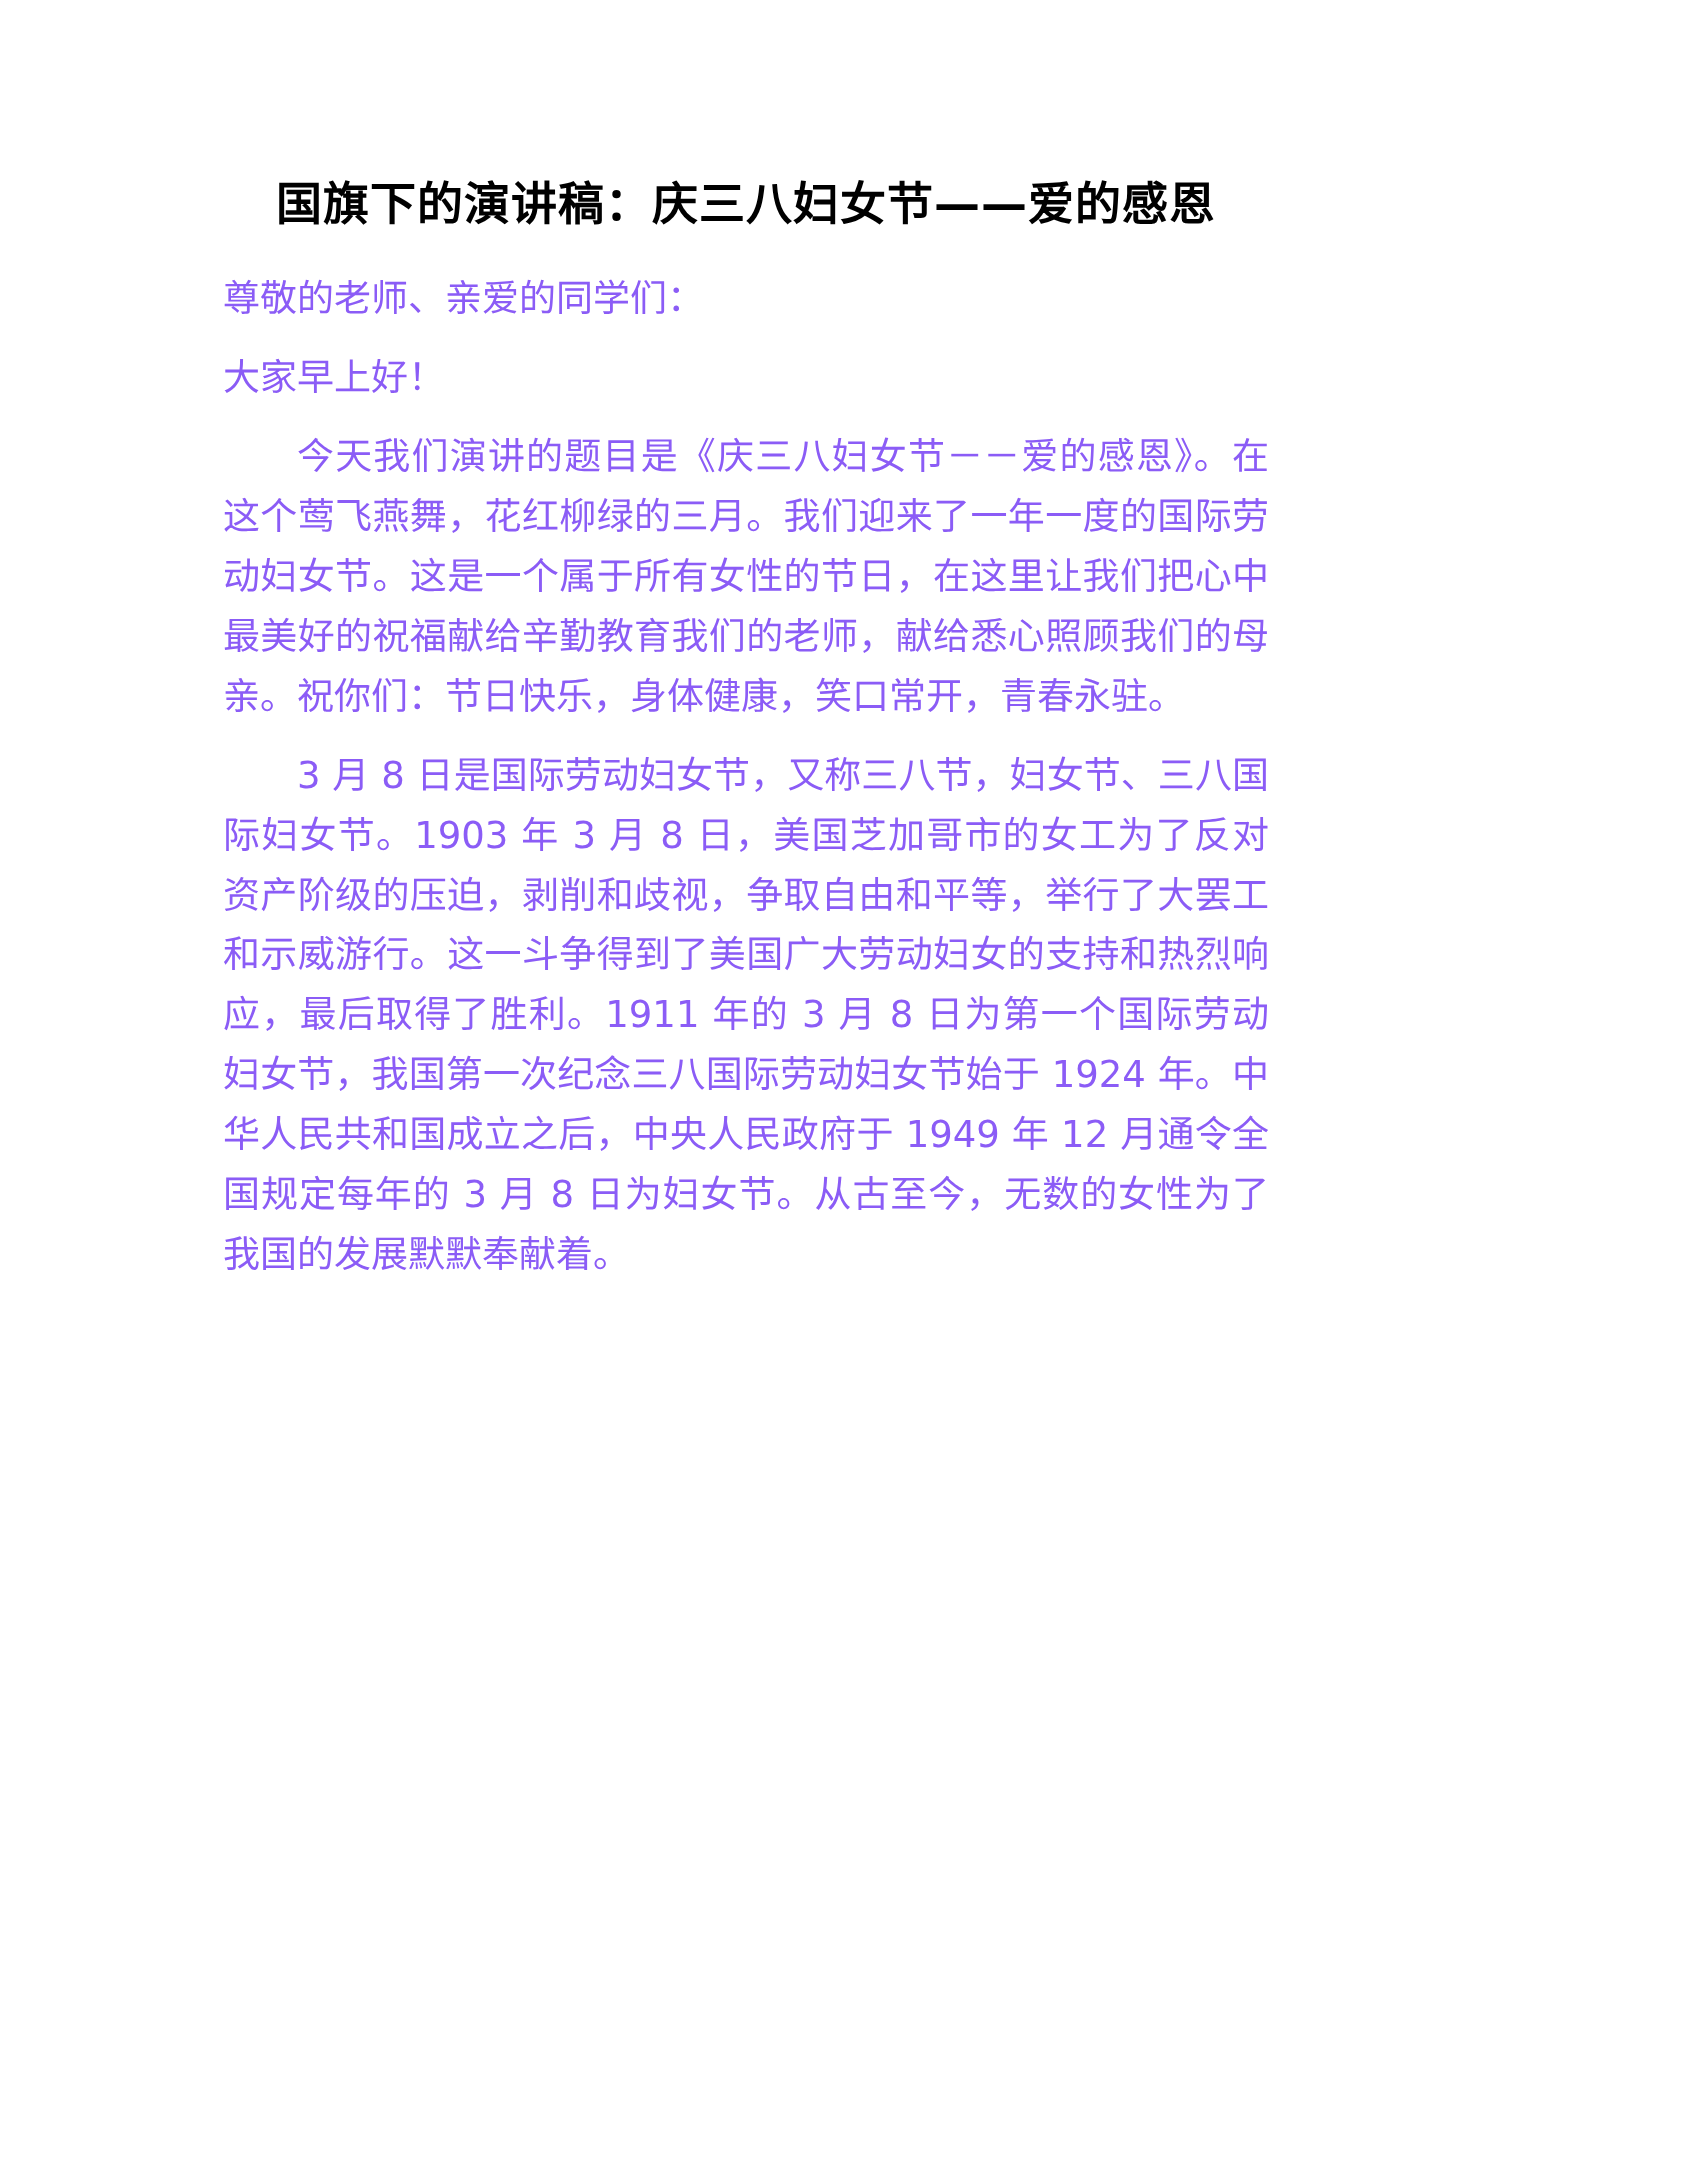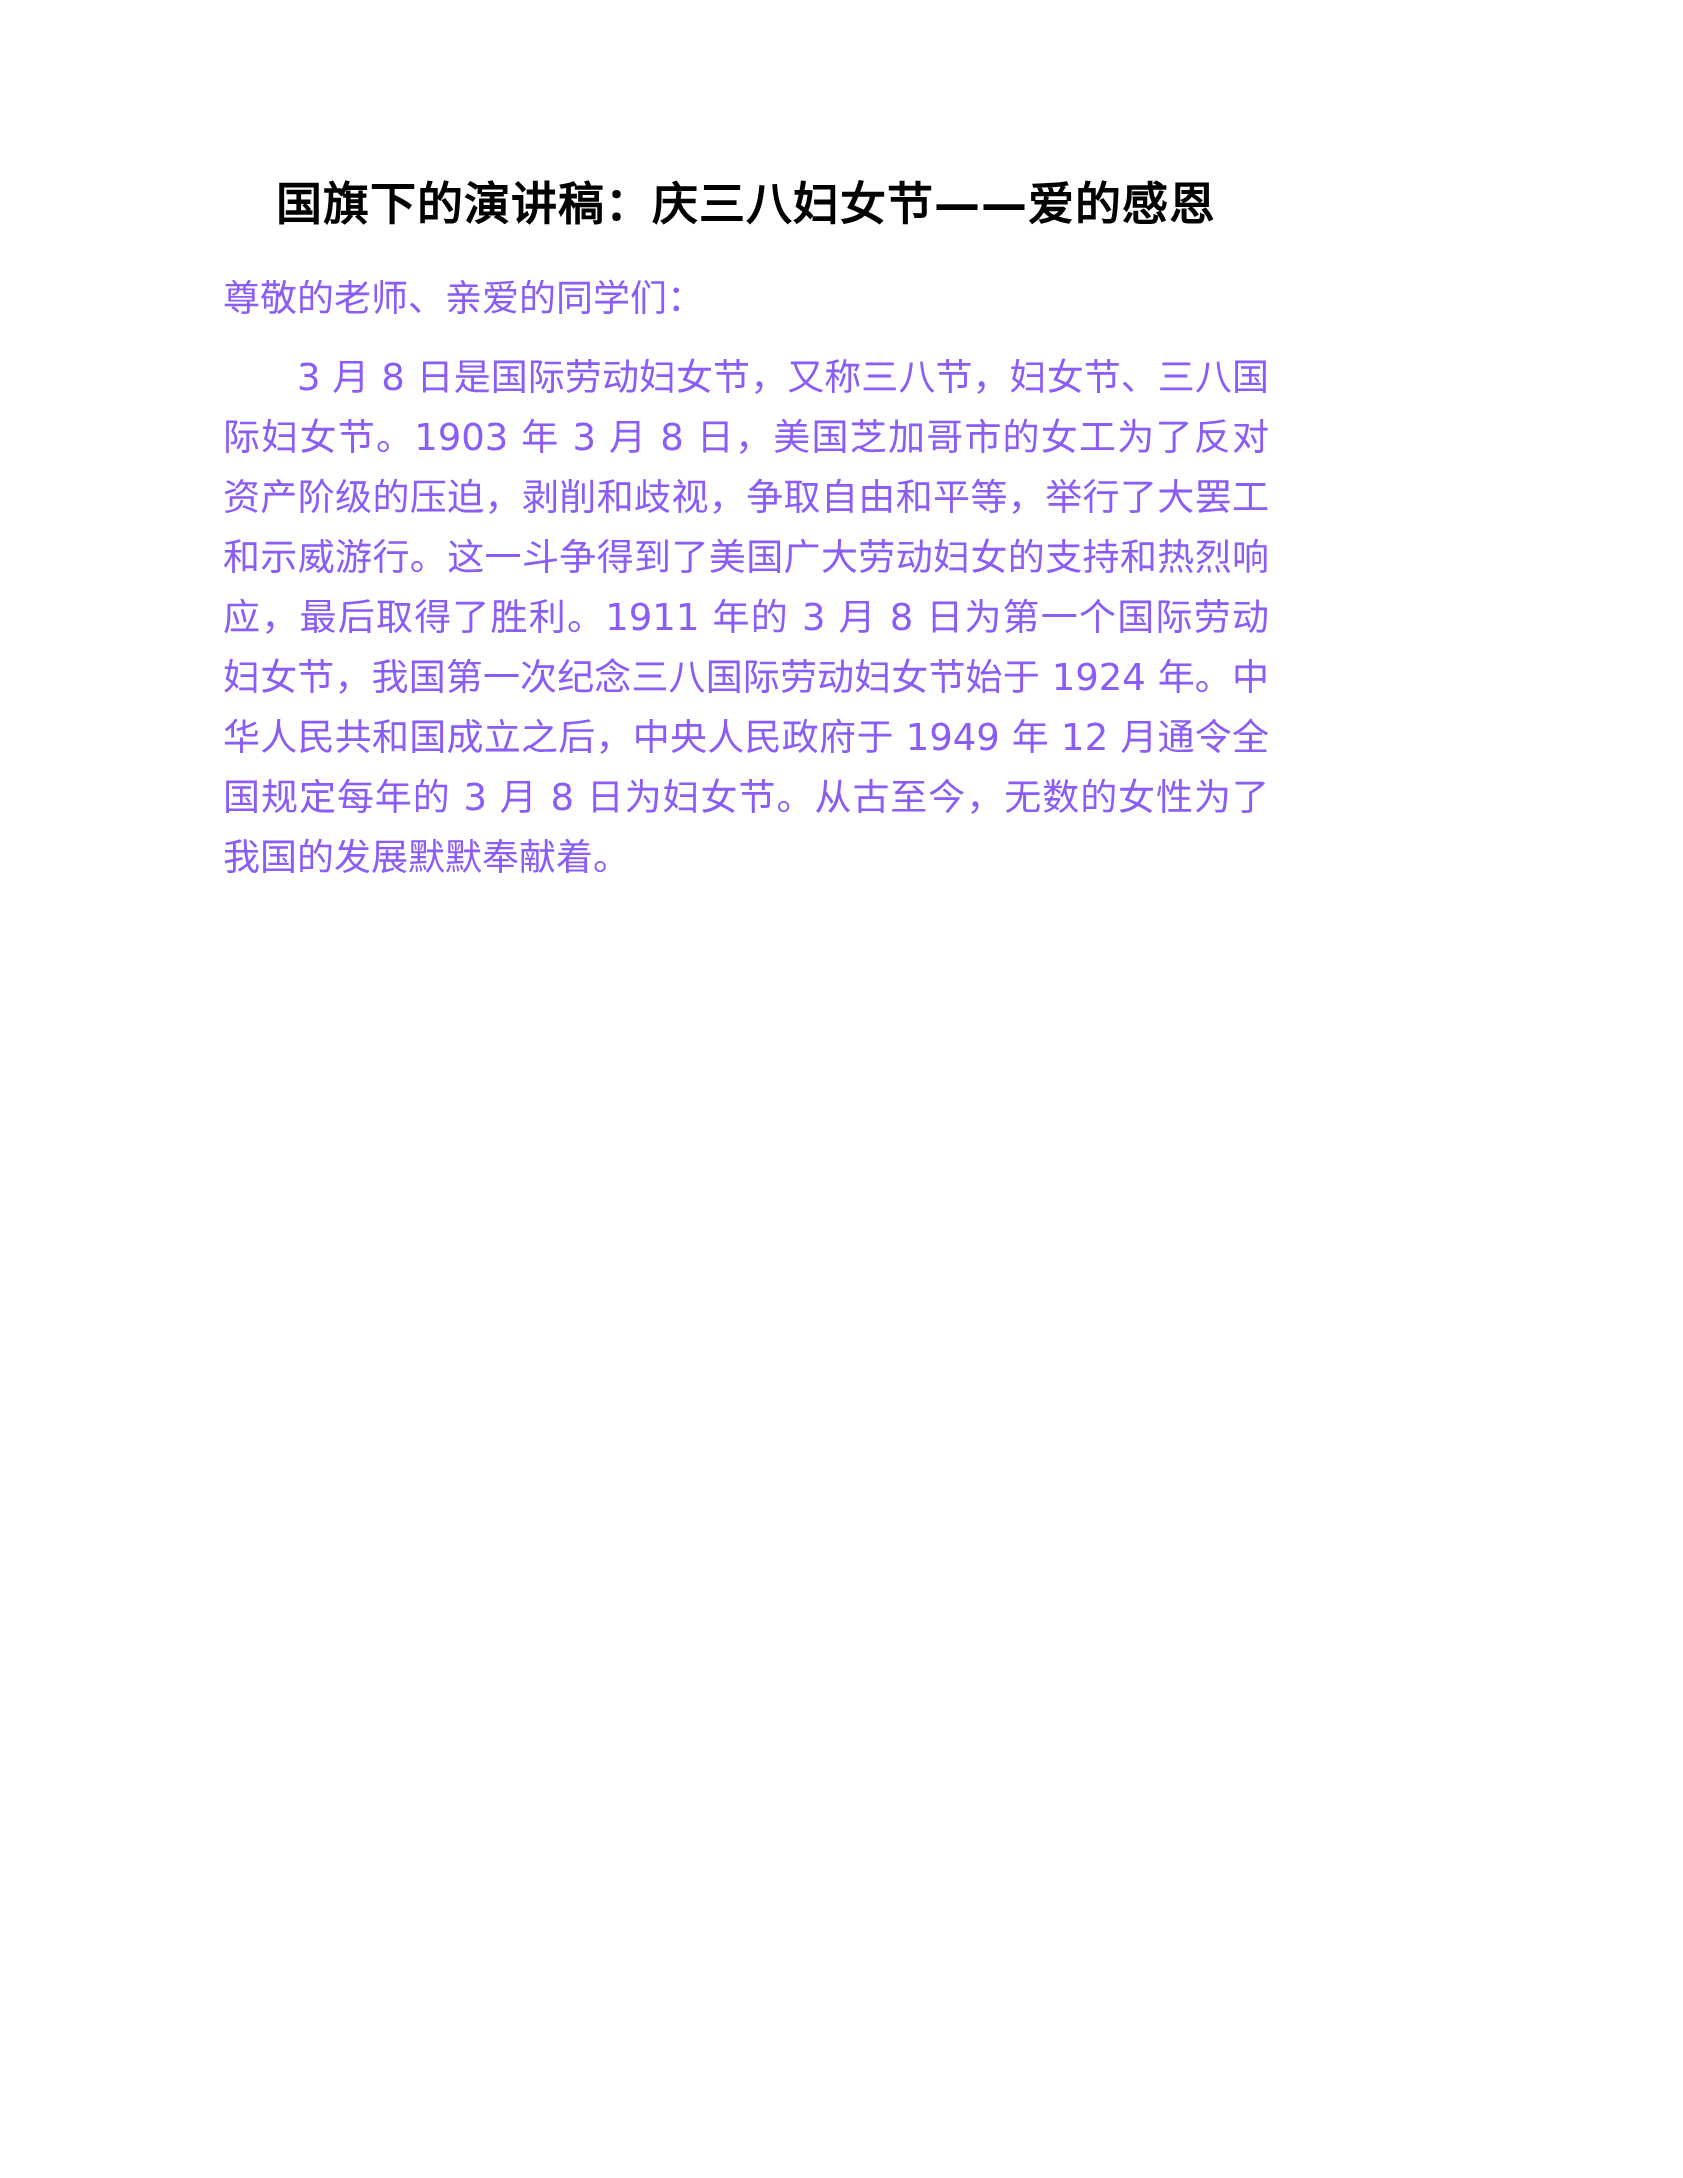--- a/index.html
+++ b/index.html
@@ -48,19 +48,21 @@
 </style>
 </head>
 <body>
 
 <div class="page">
 
   <h1 class="doc-title">国旗下的演讲稿：庆三八妇女节——爱的感恩</h1>
 
   <p class="para">尊敬的老师、亲爱的同学们：</p>
 
+  <p class="para">大家早上好！</p>
 
+  <p class="para indent">今天我们演讲的题目是《庆三八妇女节－－爱的感恩》。在这个莺飞燕舞，花红柳绿的三月。我们迎来了一年一度的国际劳动妇女节。这是一个属于所有女性的节日，在这里让我们把心中最美好的祝福献给辛勤教育我们的老师，献给悉心照顾我们的母亲。祝你们：节日快乐，身体健康，笑口常开，青春永驻。</p>
 
   <p class="para indent">3 月 8 日是国际劳动妇女节，又称三八节，妇女节、三八国际妇女节。1903 年 3 月 8 日，美国芝加哥市的女工为了反对资产阶级的压迫，剥削和歧视，争取自由和平等，举行了大罢工和示威游行。这一斗争得到了美国广大劳动妇女的支持和热烈响应，最后取得了胜利。1911 年的 3 月 8 日为第一个国际劳动妇女节，我国第一次纪念三八国际劳动妇女节始于 1924 年。中华人民共和国成立之后，中央人民政府于 1949 年 12 月通令全国规定每年的 3 月 8 日为妇女节。从古至今，无数的女性为了我国的发展默默奉献着。</p>
 
 
 </div>
 
 
 </body></html>

